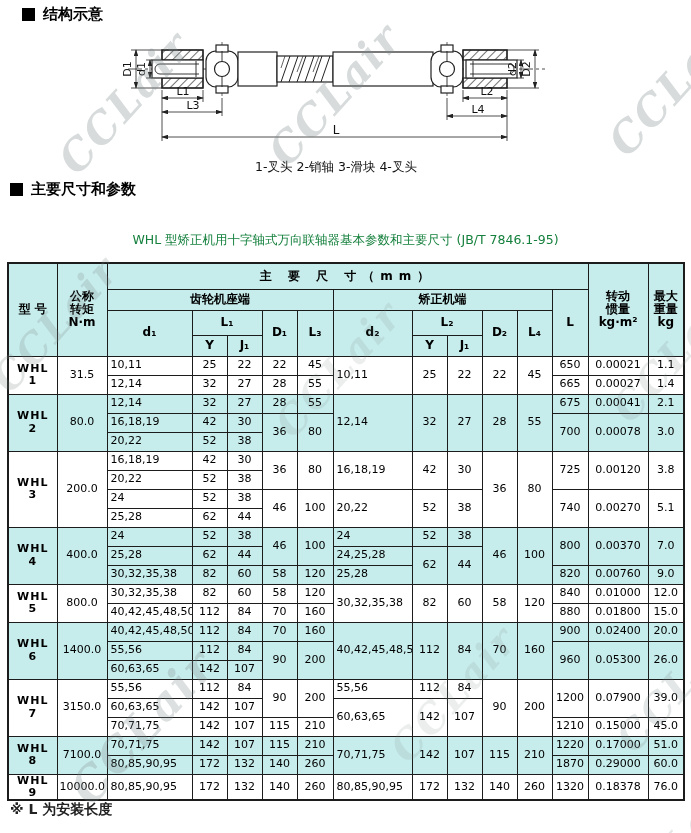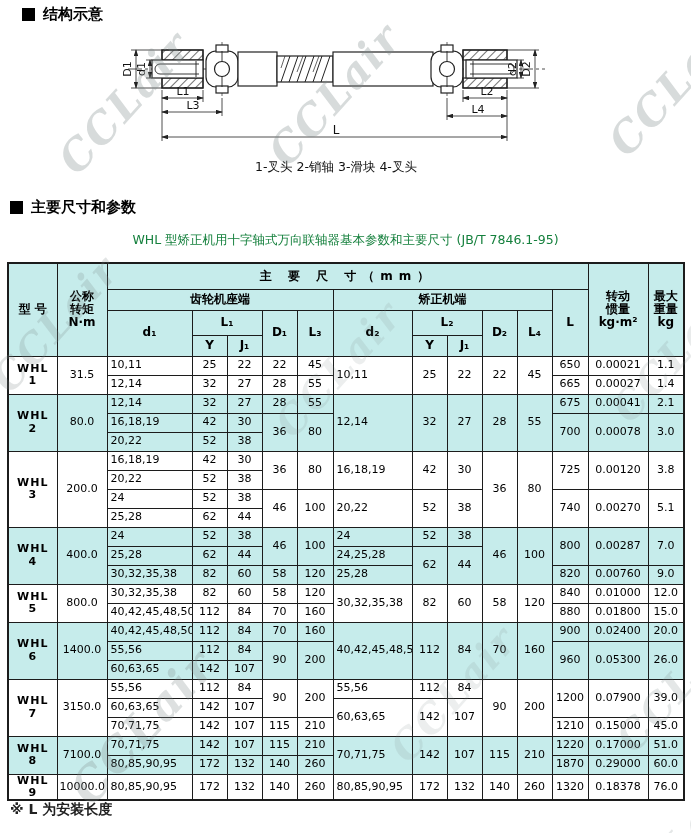--- a/index.html
+++ b/index.html
@@ -8,21 +8,21 @@
     width:691px; height:833px; position:relative; overflow:hidden;
     background:#ffffff; color:#111;
     font-family:"DejaVu Sans","Liberation Sans",sans-serif;
   }
   .section-head {
     position:absolute; left:10px; display:flex; align-items:center; gap:8px;
     font-size:15px; font-weight:bold; color:#000;
   }
   .section-head .sq { width:13px; height:13px; background:#000; flex:0 0 auto; }
   #sec1 { top:5px;padding-left:12px; }
-  #sec2 { top:198px;justify-content:space-between; }
+  #sec2 { top:180px;justify-content:space-between; }
   .table-title {
     position:absolute; top:232px; left:0; width:691px; text-align:center;
     font-size:12.5px; color:#15803d;
   }
   #diagram { position:absolute; top:28px; left:0; }
   #diagram text { font-family:"DejaVu Sans","Liberation Sans",sans-serif; fill:#111; }
 
   table.spec {
     position:absolute; left:7px; top:262px;
     border-collapse:collapse; table-layout:fixed; width:677px;
@@ -344,21 +344,21 @@
         <td>52</td>
         <td>38</td>
         <td rowspan="2">46</td>
         <td rowspan="2">100</td>
         <td class="dcol">24</td>
         <td>52</td>
         <td>38</td>
         <td rowspan="3">46</td>
         <td rowspan="3">100</td>
         <td rowspan="2">800</td>
-        <td rowspan="2">0.00287</td>
+        <td rowspan="2">0.00370</td>
         <td rowspan="2">7.0</td>
       </tr>
       <tr class="cyan">
         <td class="dcol">25,28</td>
         <td>62</td>
         <td>44</td>
         <td class="dcol">24,25,28</td>
         <td rowspan="2">62</td>
         <td rowspan="2">44</td>
       </tr>

